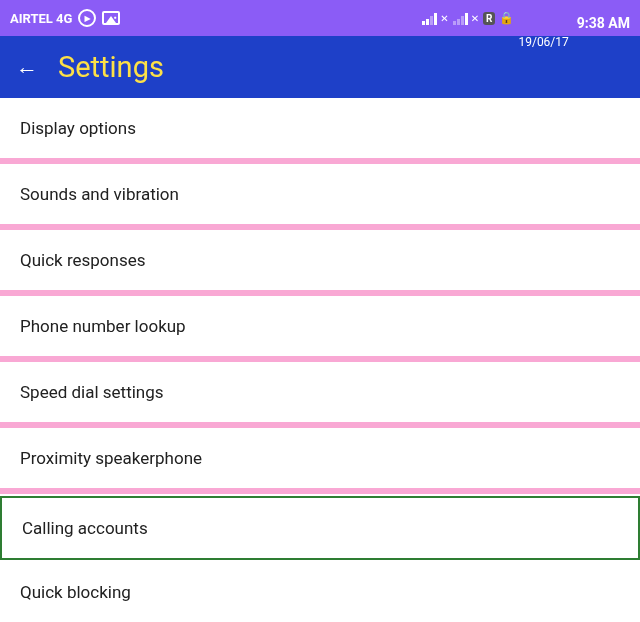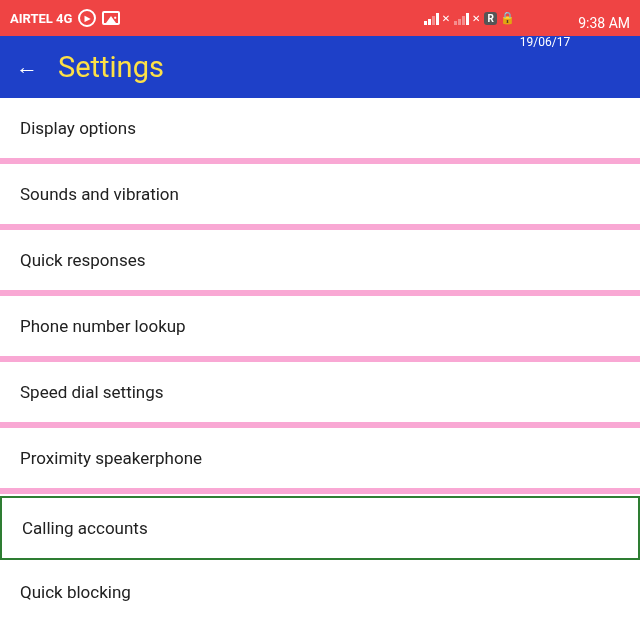--- a/index.html
+++ b/index.html
@@ -11,21 +11,21 @@
     body {
       width: 640px;
       height: 622px;
       font-family: 'Roboto', Arial, sans-serif;
       background: #fff;
       overflow: hidden;
     }
 
     
     .status-bar {
-      background: #ef4444;
+      background: #8b5cf6;
       height: 36px;
       display: flex;
       align-items: center;
       justify-content: space-between;
       padding: 0 10px;
       color: white;
       font-size: 13px;
     }
 
     .status-bar-left {
@@ -131,21 +131,21 @@
       border-radius: 3px;
       padding: 1px 3px;
     }
 
     .lock-icon {
       font-size: 12px;
     }
 
     .time-text {
       font-size: 14px;
-      font-weight: 400;
+      font-weight: 700;
       margin-top: 10px;
     }
 
     .date-text {
       font-size: 12px;
       margin-right: 4px;
       margin-top: 48px;
     }
 
     

